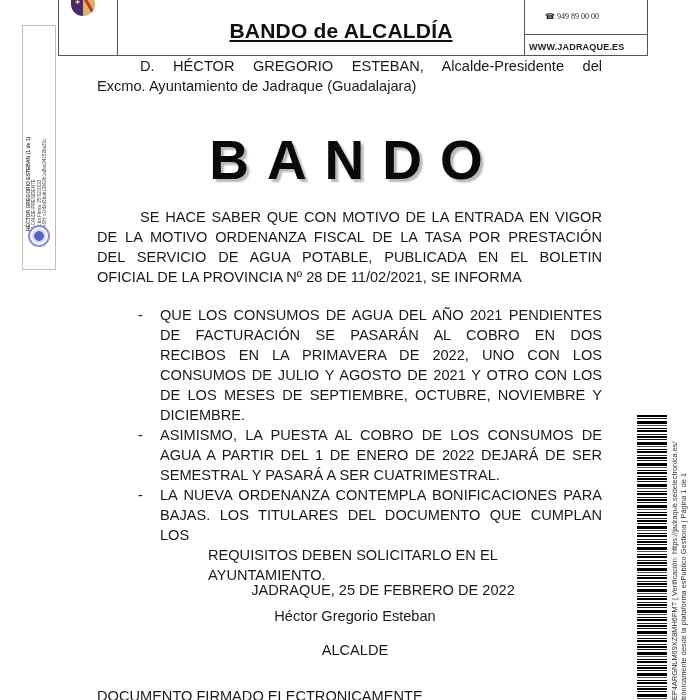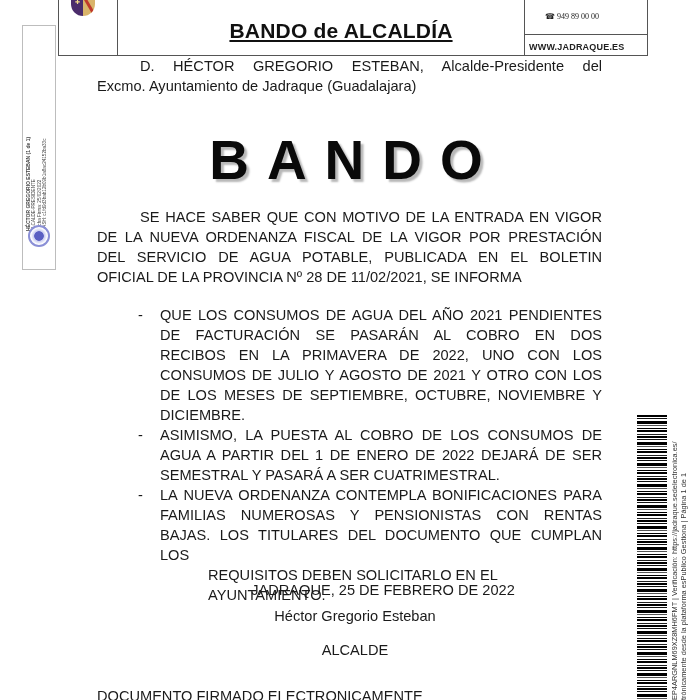--- a/index.html
+++ b/index.html
@@ -335,21 +335,21 @@
 
 <div class="intro">
   <span class="justify-line indent">D. HÉCTOR GREGORIO ESTEBAN, Alcalde-Presidente del</span>
   <span style="display:block;">Excmo. Ayuntamiento de Jadraque (Guadalajara)</span>
 </div>
 
 <div class="big-title">BANDO</div>
 
 <div class="notice">
   <span class="justify-line" style="padding-left:43px;">SE HACE SABER QUE CON MOTIVO DE LA ENTRADA EN VIGOR</span>
-  <span class="justify-line">DE LA NUEVA ORDENANZA FISCAL DE LA VIGOR  POR PRESTACIÓN</span>
+  <span class="justify-line">DE LA MOTIVO ORDENANZA FISCAL DE LA TASA  POR PRESTACIÓN</span>
   <span class="justify-line">DEL SERVICIO DE AGUA POTABLE, PUBLICADA EN EL BOLETIN</span>
   <span style="display:block;">OFICIAL DE LA PROVINCIA Nº 28 DE 11/02/2021, SE INFORMA</span>
 </div>
 
 <ul class="items">
   <li class="item">
     <span class="item-dash">-</span>
     <span class="justify-line">QUE LOS CONSUMOS DE AGUA DEL AÑO 2021 PENDIENTES</span>
     <span class="justify-line">DE FACTURACIÓN SE PASARÁN AL COBRO EN DOS</span>
     <span class="justify-line">RECIBOS EN LA PRIMAVERA DE 2022, UNO CON LOS</span>
@@ -359,21 +359,20 @@
   </li>
   <li class="item">
     <span class="item-dash">-</span>
     <span class="justify-line">ASIMISMO, LA PUESTA AL COBRO DE LOS CONSUMOS DE</span>
     <span class="justify-line">AGUA A PARTIR DEL 1 DE ENERO DE 2022 DEJARÁ DE SER</span>
     <span style="display:block;">SEMESTRAL Y PASARÁ A SER CUATRIMESTRAL.</span>
   </li>
   <li class="item">
     <span class="item-dash">-</span>
     <span class="justify-line">LA NUEVA ORDENANZA CONTEMPLA BONIFICACIONES PARA</span>
-    <span class="justify-line">FAMILIAS NUMEROSAS Y PENSIONISTAS CON RENTAS</span>
     <span class="justify-line">BAJAS. LOS TITULARES DEL DOCUMENTO QUE CUMPLAN LOS</span>
     <span style="display:block;margin-left:48px;">REQUISITOS DEBEN SOLICITARLO EN EL AYUNTAMIENTO.</span>
   </li>
 </ul>
 
 <div class="date-line">JADRAQUE, 25 DE FEBRERO DE 2022</div>
 <div class="signer-name">Héctor Gregorio Esteban</div>
 <div class="signer-role">ALCALDE</div>
 <div class="e-signed">DOCUMENTO FIRMADO ELECTRONICAMENTE</div>
 

